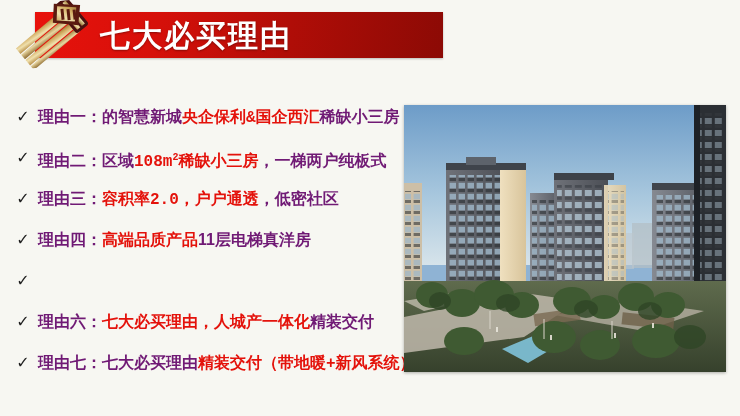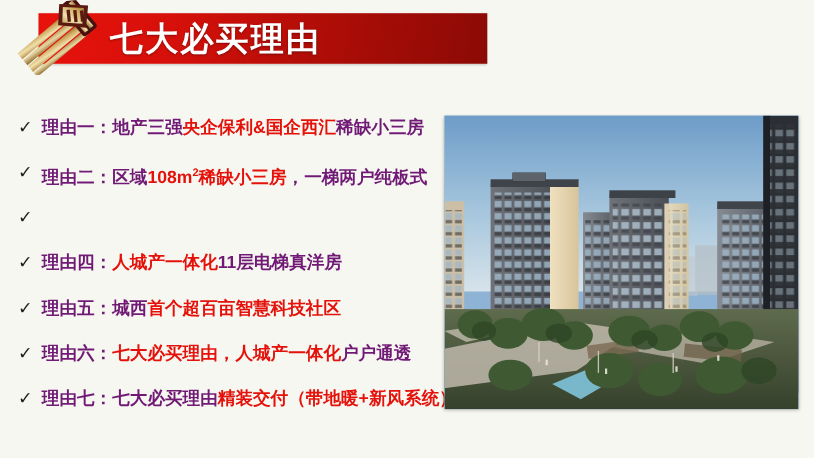--- a/index.html
+++ b/index.html
@@ -32,21 +32,21 @@
   .row{position:relative;height:41px;line-height:41px;white-space:nowrap;}
   .check{
     position:absolute;left:12px;top:0;width:22px;
     color:#1d1d1d;font-size:16px;text-align:center;line-height:41px;
   }
   .rtext{
     position:absolute;left:38px;top:0;
     font-size:16px;font-weight:bold;line-height:41px;
   }
   .k{color:#701a75;}
-  .r{color:#e4120b;}
+  .r{color:#e4120b;font-family:Liberation Mono, monospace;}
   .sup{font-size:10px;vertical-align:super;}
   
   #photo{
     position:absolute;left:404px;top:105px;width:322px;height:267px;
     box-shadow:0 1px 3px rgba(0,0,0,.30);
     overflow:hidden;background:#8fb3d4;
   }
   #photo svg{display:block;}
 </style>
 </head>
@@ -88,40 +88,40 @@
       <rect x="56" y="9" width="3" height="11" fill="#5a1a10"></rect>
       <rect x="62" y="10" width="3" height="10" fill="#5a1a10"></rect>
     </svg>
   </div>
 
 </div>
 
 <div id="list">
     <div class="row">
       <span class="check">✓</span>
-      <span class="rtext"><span class="k">理由一：</span><span class="k">地产三强</span><span class="r">央企保利&amp;国企西汇</span><span class="k">稀缺小三房</span></span>
+      <span class="rtext"><span class="k">理由一：</span><span class="k">的智慧新城</span><span class="r">央企保利&amp;国企西汇</span><span class="k">稀缺小三房</span></span>
     </div>
     <div class="row">
       <span class="check">✓</span>
       <span class="rtext"><span class="k">理由二：</span><span class="k">区域</span><span class="r">108m<span class="sup">2</span>稀缺小三房</span><span class="k">，一梯两户纯板式</span></span>
     </div>
     <div class="row">
       <span class="check">✓</span>
-    </div>
-    <div class="row">
-      <span class="check">✓</span>
-      <span class="rtext"><span class="k">理由四：</span><span class="r">人城产一体化</span><span class="k">11层电梯真洋房</span></span>
-    </div>
-    <div class="row">
-      <span class="check">✓</span>
-      <span class="rtext"><span class="k">理由五：</span><span class="k">城西</span><span class="r">首个超百亩智慧科技社区</span></span>
-    </div>
-    <div class="row">
-      <span class="check">✓</span>
-      <span class="rtext"><span class="k">理由六：</span><span class="r">七大必买理由，人城产一体化</span><span class="k">户户通透</span></span>
+      <span class="rtext"><span class="k">理由三：</span><span class="r">容积率2.0，户户通透</span><span class="k">，低密社区</span></span>
+    </div>
+    <div class="row">
+      <span class="check">✓</span>
+      <span class="rtext"><span class="k">理由四：</span><span class="r">高端品质产品</span><span class="k">11层电梯真洋房</span></span>
+    </div>
+    <div class="row">
+      <span class="check">✓</span>
+    </div>
+    <div class="row">
+      <span class="check">✓</span>
+      <span class="rtext"><span class="k">理由六：</span><span class="r">七大必买理由，人城产一体化</span><span class="k">精装交付</span></span>
     </div>
     <div class="row">
       <span class="check">✓</span>
       <span class="rtext"><span class="k">理由七：</span><span class="k">七大必买理由</span><span class="r">精装交付（带地暖+新风系统）</span></span>
     </div>
   </div>
 
 <div id="photo">
   <svg width="322" height="267" viewBox="0 0 322 267">
     <defs>

